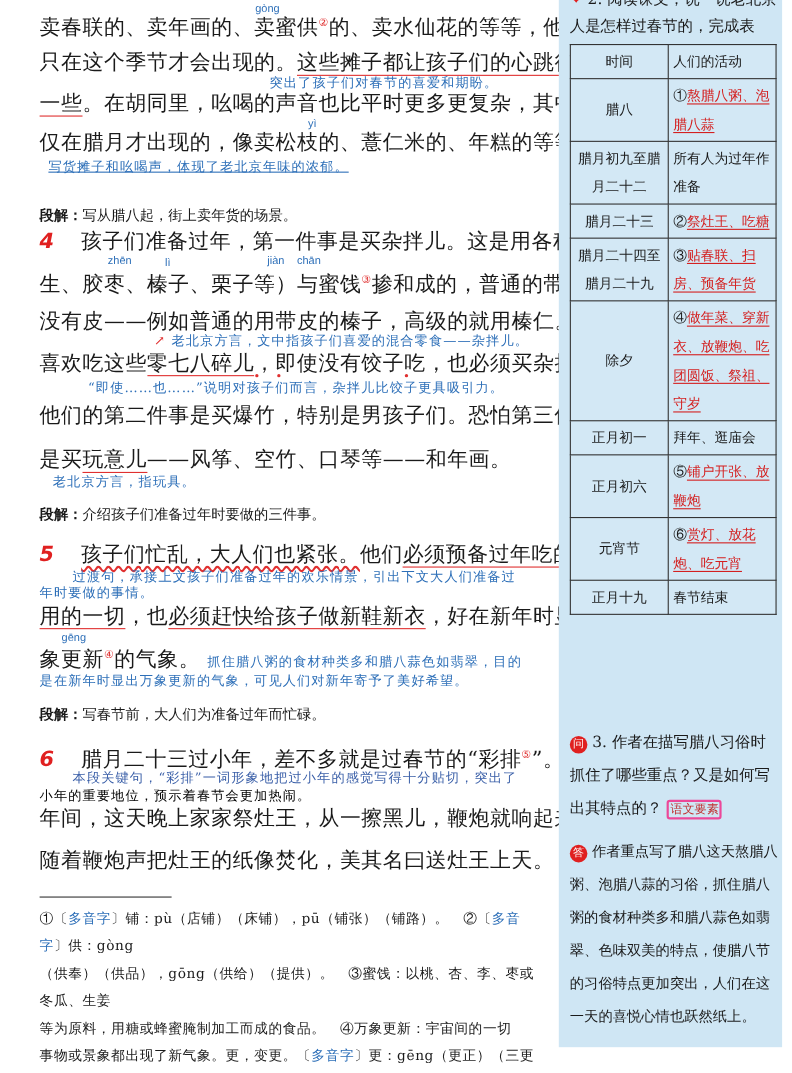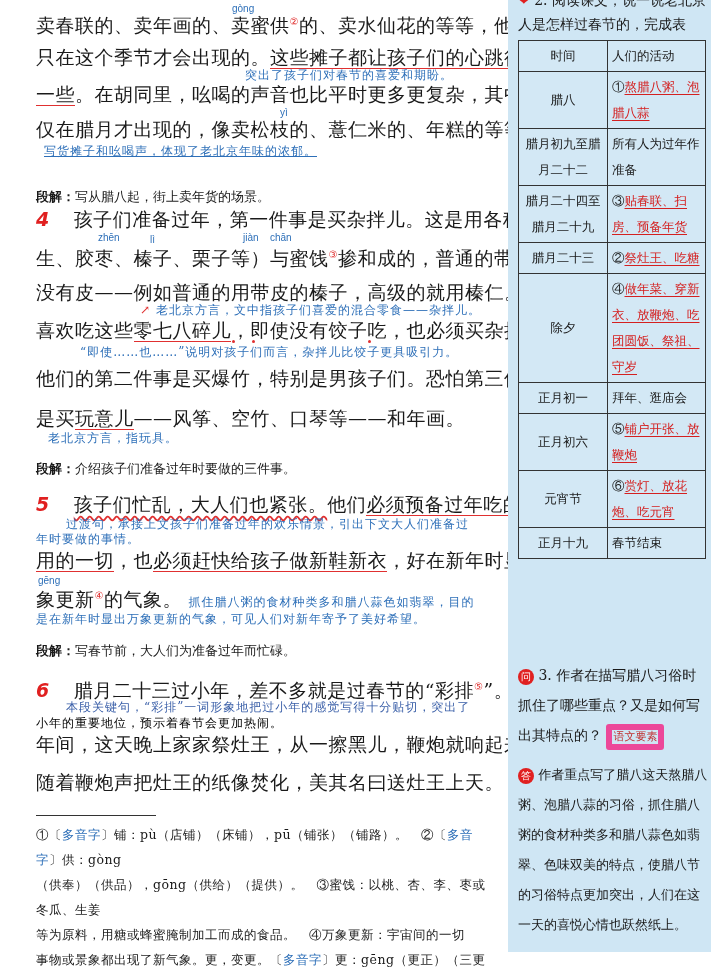--- a/index.html
+++ b/index.html
@@ -38,21 +38,21 @@
   .q2 .heart { color:#e02020; }
   table.tbl {
     position:absolute; left:10px; top:40px; width:188px; border-collapse:collapse;
     font-size:12.5px; background:#d3e8f5;
   }
   table.tbl td { border:1px solid #333; padding:2px 4px; vertical-align:middle; line-height:26px; }
   table.tbl td.t { width:80px; text-align:center; }
   table.tbl .ans { color:#d42020; text-decoration:underline; text-underline-offset:3px;text-align:center; }
   .q3 { position:absolute; left:10px; top:660px; width:192px; font-size:14px; line-height:30px; }
   .badge { display:inline-block; width:16px; height:16px; border-radius:50%; background:#e02020; color:#fff; font-size:10px; line-height:16px; text-align:center; font-family:"DejaVu Sans", sans-serif; }
-  .tag { display:inline-block; border:6px solid #ec4899; color:#c03030; font-size:11px; line-height:14px; padding:0 1px; border-radius:3px; }
+  .tag { display:inline-block; border:2px solid #ec4899; color:#c03030; font-size:11px; line-height:14px; padding:0 1px; border-radius:3px; }
   .a3 { position:absolute; left:10px; top:760px; width:192px; font-size:13px; line-height:30px; }
 </style>
 </head>
 <body>
 
 <div class="main">
 
   <span class="py" style="left:232px;top:3px;">gòng</span>
   <div class="line" style="top:10px;">
     <span>卖春联的、卖年画的、卖蜜供</span><span class="sup">②</span><span>的、卖水仙花的等等，他们都是</span>
@@ -113,21 +113,21 @@
   </div>
 
   <div class="line" style="top:492px;">
     <span class="pnum">5</span><span class="ul-wave">孩子们忙乱，大人们也紧张。</span><span>他们</span><span class="ul-red">必须预备过年吃的喝的</span>
   </div>
   <div class="note" style="left:66px;top:516px;">过渡句，承接上文孩子们准备过年的欢乐情景，引出下文大人们准备过</div>
   <div class="note" style="left:36px;top:531px;">年时要做的事情。</div>
   <div class="line" style="top:548px;">
     <span class="ul-red">用的一切</span><span>，也</span><span class="ul-red">必须赶快给孩子做新鞋新衣</span><span>，好在新年时显出万</span>
   </div>
-  <span class="py" style="left:38px;top:575px;">gēng</span>
+  <span class="py" style="left:56px;top:575px;">gēng</span>
   <div class="line" style="top:584px;">
     <span>象更新</span><span class="sup">④</span><span>的气象。</span>
     <span class="note" style="position:static;">抓住腊八粥的食材种类多和腊八蒜色如翡翠，目的</span>
   </div>
   <div class="note" style="left:36px;top:611px;">是在新年时显出万象更新的气象，可见人们对新年寄予了美好希望。</div>
 
   <div class="dj" style="top:642px;">
     <b>段解：</b><span>写春节前，大人们为准备过年而忙碌。</span>
   </div>
 
@@ -168,26 +168,26 @@
     <tbody id="tbody">
         <tr>
           <td class="t">腊八</td>
           <td><span>①</span><span class="ans">熬腊八粥、泡腊八蒜</span></td>
         </tr>
         <tr>
           <td class="t">腊月初九至腊月二十二</td>
           <td><span></span><span>所有人为过年作准备</span></td>
         </tr>
         <tr>
+          <td class="t">腊月二十三</td>
+          <td><span>②</span><span class="ans">祭灶王、吃糖</span></td>
+        </tr>
+        <tr>
           <td class="t">腊月二十四至腊月二十九</td>
           <td><span>③</span><span class="ans">贴春联、扫房、预备年货</span></td>
-        </tr>
-        <tr>
-          <td class="t">腊月二十三</td>
-          <td><span>②</span><span class="ans">祭灶王、吃糖</span></td>
         </tr>
         <tr>
           <td class="t">除夕</td>
           <td><span>④</span><span class="ans">做年菜、穿新衣、放鞭炮、吃团圆饭、祭祖、守岁</span></td>
         </tr>
         <tr>
           <td class="t">正月初一</td>
           <td><span></span><span>拜年、逛庙会</span></td>
         </tr>
         <tr>

